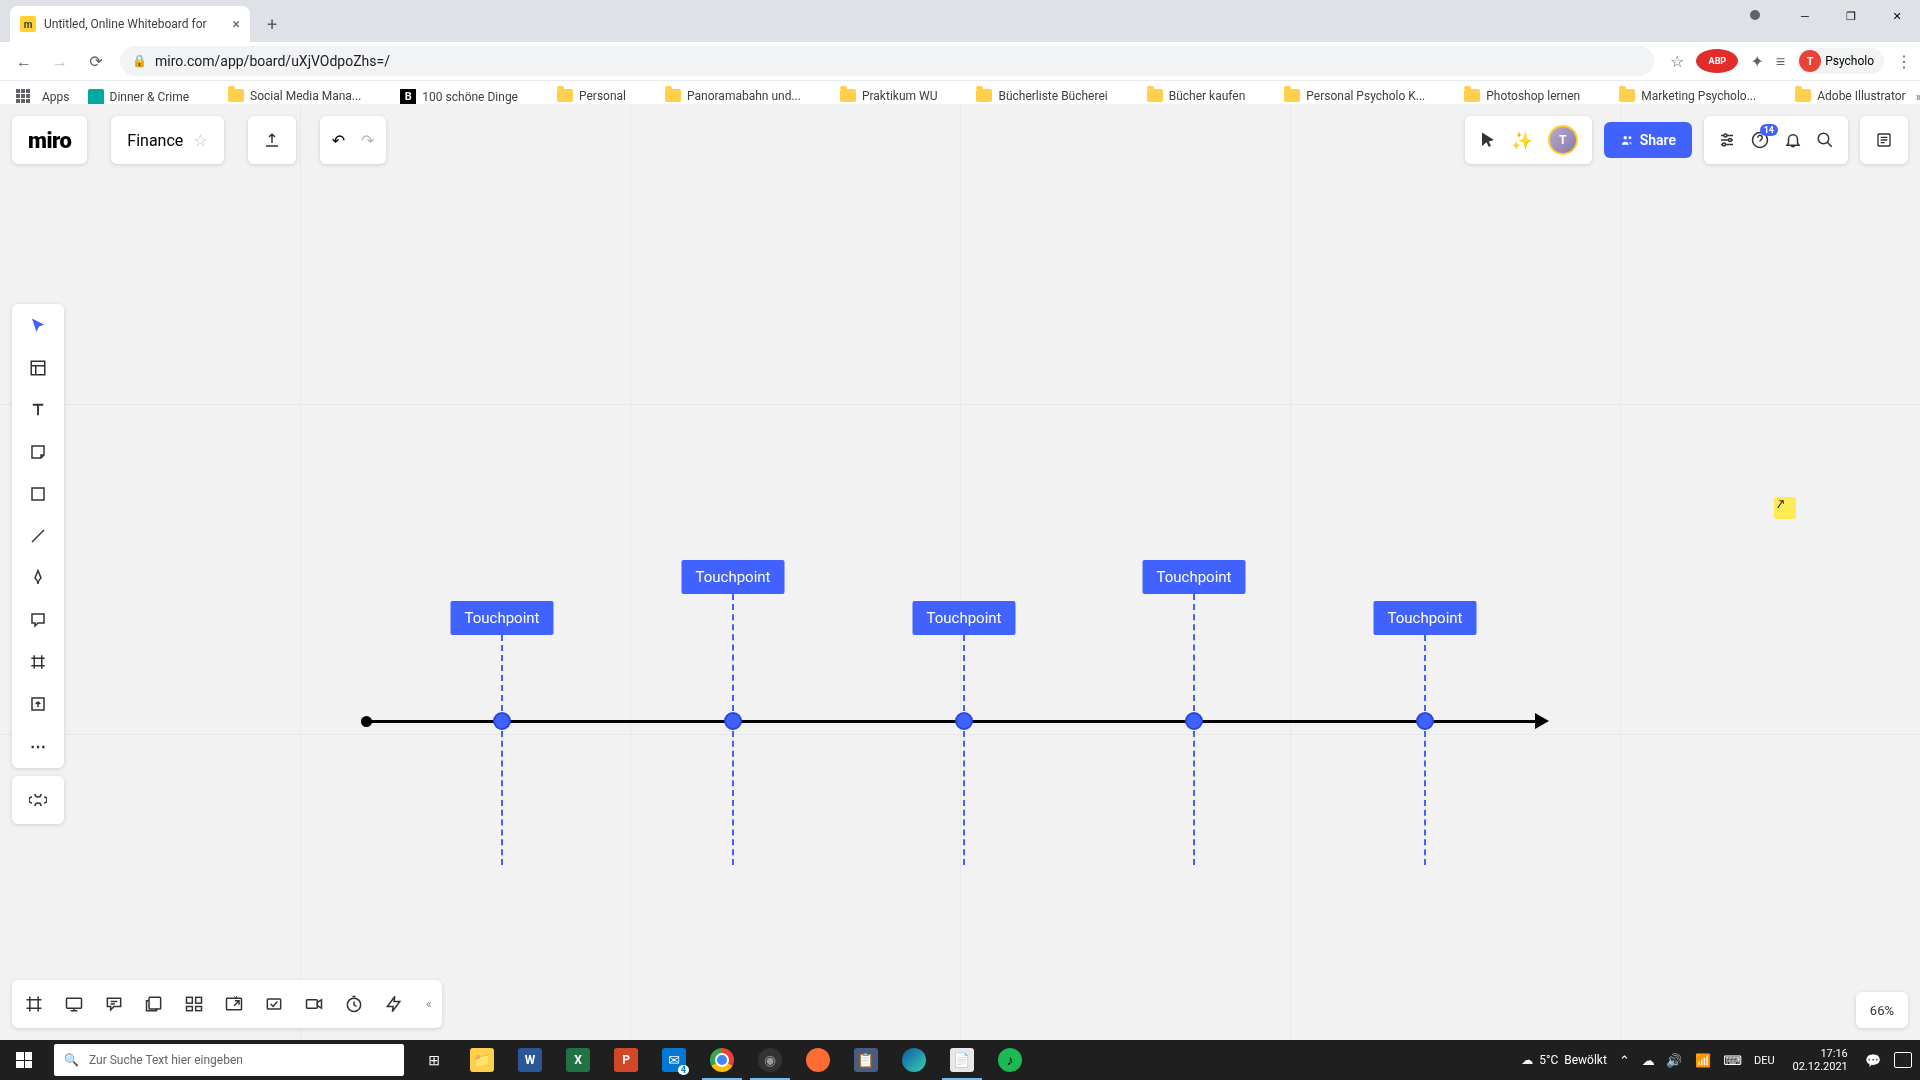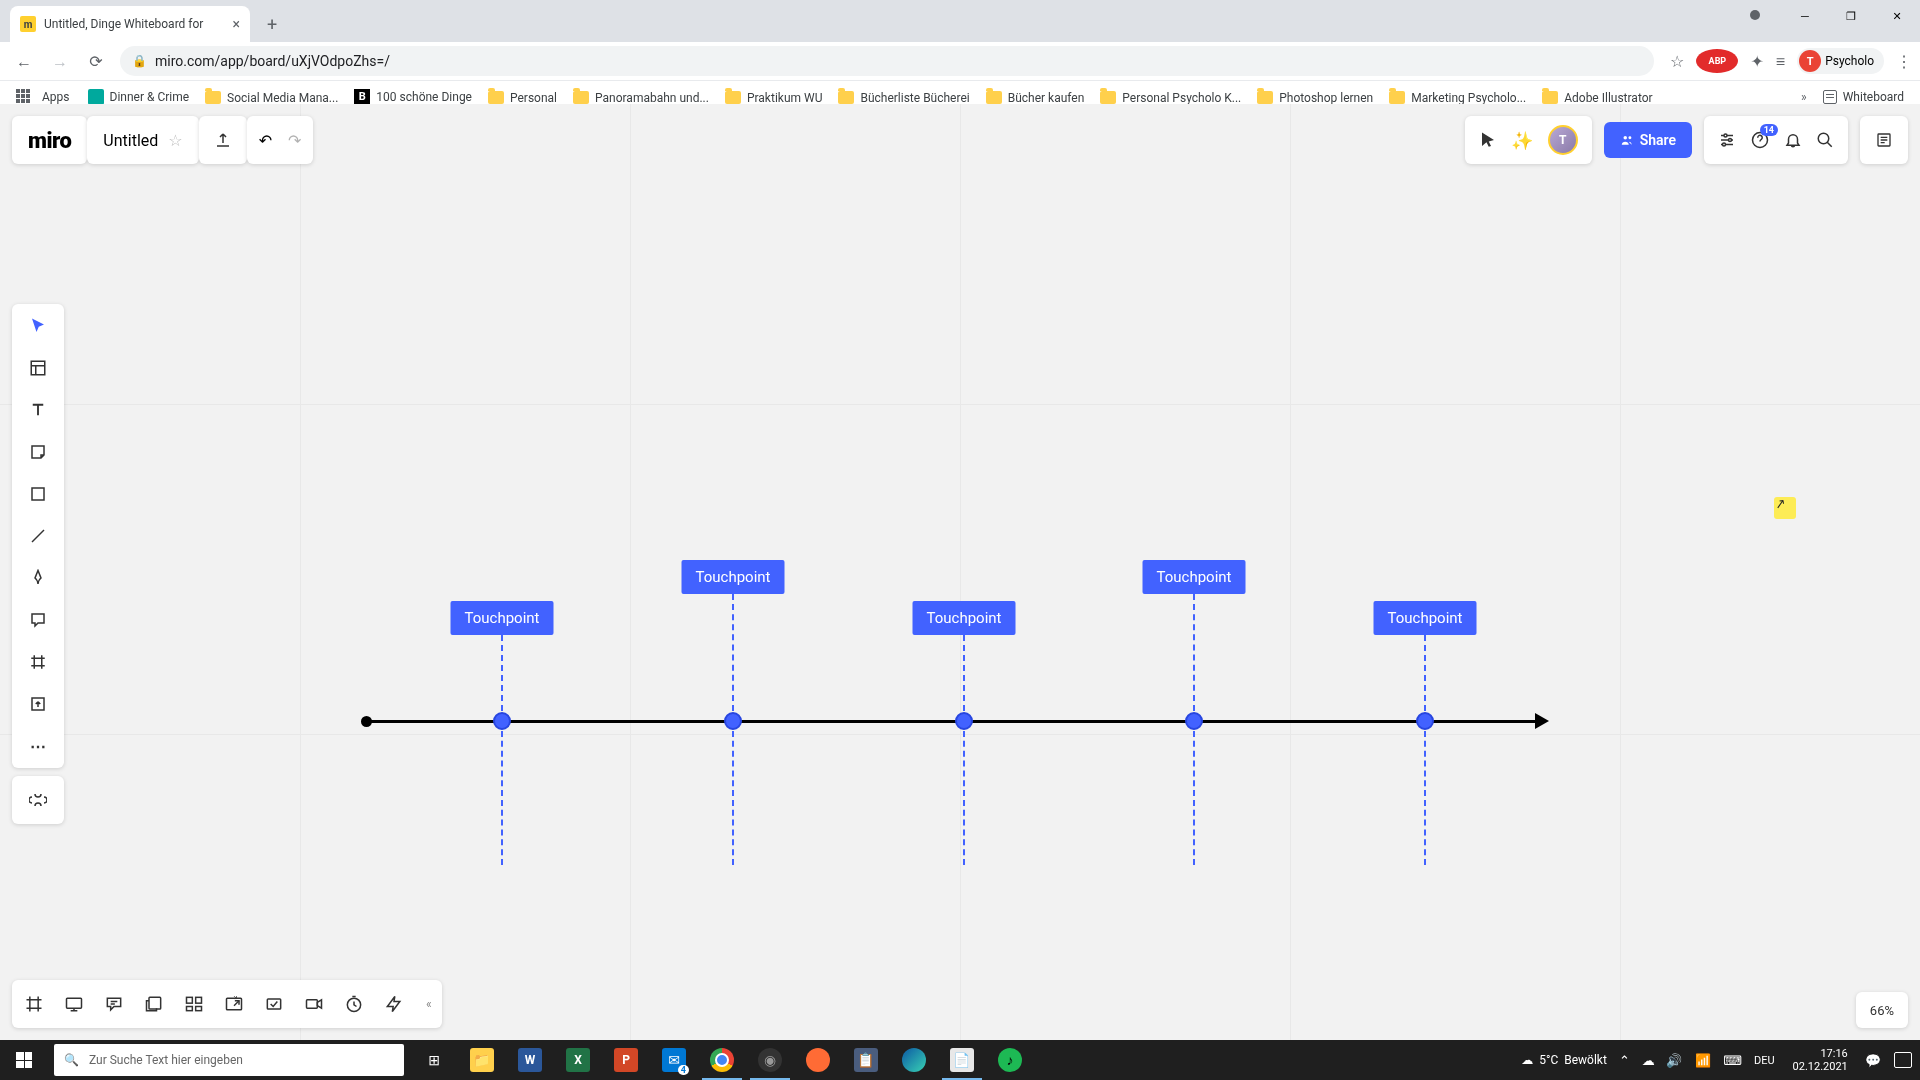--- a/index.html
+++ b/index.html
@@ -37,21 +37,21 @@
 .bm-icon-b { width: 16px; height: 16px; background: #000; color: #fff; display:flex; align-items:center; justify-content:center; font-weight:bold; font-size:11px; }
 .bm-icon-m { width: 16px; height: 16px; background: #00a99d; border-radius:2px; }
 .bookmarks-right { margin-left: auto; display: flex; align-items: center; gap: 8px; }
 .reading-list { display: flex; align-items: center; gap: 6px; padding: 4px 8px; color: #3c4043; }
 .reading-list-icon { width:14px; height:14px; border:1.5px solid #5f6368; border-radius:2px; position:relative; }
 .reading-list-icon::after { content:''; position:absolute; left:2px; right:2px; top:3px; height:1.5px; background:#5f6368; box-shadow: 0 3px 0 #5f6368; }
 
 
 .app-area { position: absolute; top: 104px; left: 0; right: 0; bottom: 40px; background: #f2f2f2; background-image: linear-gradient(#e8e8e8 1px, transparent 1px), linear-gradient(90deg, #e8e8e8 1px, transparent 1px); background-size: 330px 330px; background-position: -30px -30px; }
 
-.miro-header { position: absolute; top: 12px; left: 12px; display: flex; gap: 0; align-items: center; }
+.miro-header { position: absolute; top: 12px; left: 12px; display: flex; gap: 24px; align-items: center; }
 .miro-card { background: #fff; border-radius: 6px; box-shadow: 0 1px 4px rgba(0,0,0,0.15); height: 48px; display: flex; align-items: center; }
 .miro-logo { padding: 0 16px; font-weight: 900; font-size: 22px; letter-spacing: -0.5px; }
 .board-name { padding: 0 16px; display: flex; align-items: center; gap: 10px; font-size: 16px; }
 .star-icon { color: #bbb; font-size: 16px; }
 .export-btn { width: 48px; justify-content: center; }
 .undo-redo { padding: 0 12px; gap: 16px; }
 .undo-redo span:last-child { opacity: 0.3; }
 
 .miro-header-right { position: absolute; top: 12px; right: 12px; display: flex; gap: 12px; align-items: center; }
 .hr-group { display: flex; align-items: center; gap: 14px; padding: 0 14px; }
@@ -103,21 +103,21 @@
 .tray-icon { font-size: 13px; color: #fff; }
 .notif-box { width:18px; height:16px; border:1.5px solid #fff; border-radius:2px; }
 </style>
 </head>
 <body>
 
 <div class="browser-chrome">
   <div class="tab-bar">
     <div class="tab">
       <div class="tab-favicon">m</div>
-      <span class="tab-title">Untitled, Dinge Whiteboard for</span>
+      <span class="tab-title">Untitled, Online Whiteboard for</span>
       <span class="tab-close">×</span>
     </div>
     <div class="new-tab">+</div>
     <div class="rec-dot"></div>
     <div class="window-controls">
       <div class="win-btn">─</div>
       <div class="win-btn">❐</div>
       <div class="win-btn">✕</div>
     </div>
   </div>
@@ -151,21 +151,21 @@
           <span></span>
           <span></span>
           <span></span>
           <span></span>
           <span></span>
           <span></span>
           <span></span>
         </div>
       <span>Apps</span>
     </div>
-    <div id="bookmarks-container" style="display:flex;align-items:flex-end;">
+    <div id="bookmarks-container" style="display:flex;align-items:flex-start;gap:23px;">
         <div class="bookmark">
           <div class="bm-icon-m"></div>
           <span>Dinner &amp; Crime</span>
         </div>
         <div class="bookmark">
           <div class="bm-folder"></div>
           <span>Social Media Mana...</span>
         </div>
         <div class="bookmark">
           <div class="bm-icon-b">B</div>
@@ -216,21 +216,21 @@
       </div>
     </div>
   </div>
 </div>
 
 <div class="app-area">
 
   <div class="miro-header">
     <div class="miro-card miro-logo">miro</div>
     <div class="miro-card board-name">
-      <span>Untitled</span>
+      <span>Finance</span>
       <span class="star-icon">☆</span>
     </div>
     <div class="miro-card export-btn">
       <svg width="18" height="18" viewBox="0 0 24 24" fill="none" stroke="#333" stroke-width="2">
           <path d="M12 16V4m0 0l-4 4m4-4l4 4M4 20h16"></path>
         </svg>
     </div>
     <div class="miro-card undo-redo">
       <span>↶</span>
       <span>↷</span>

